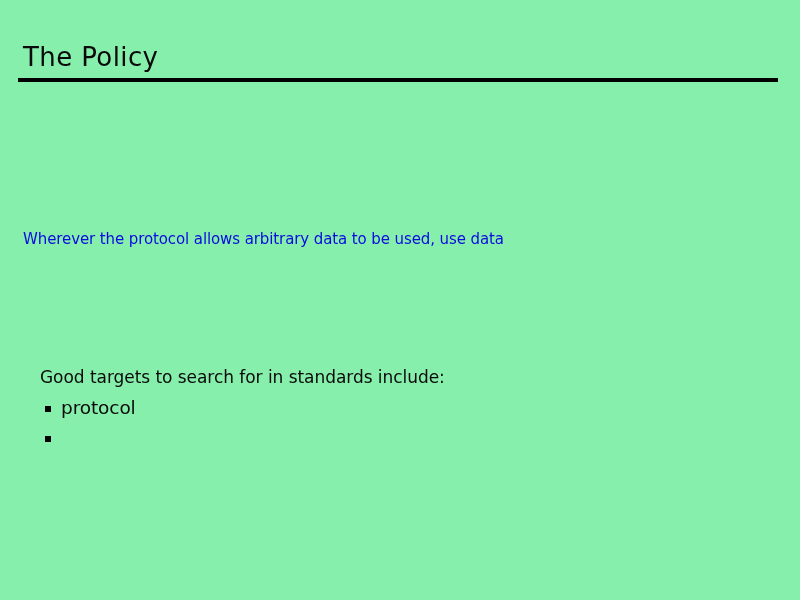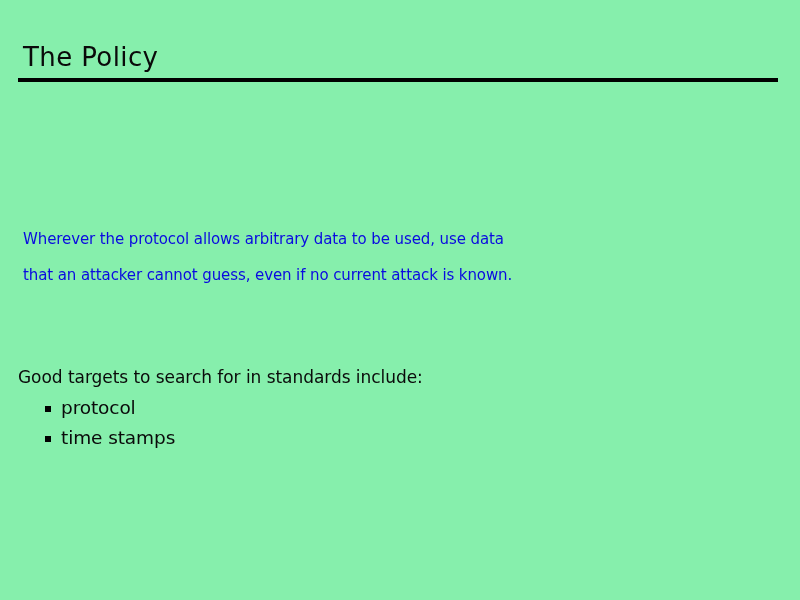--- a/index.html
+++ b/index.html
@@ -65,21 +65,21 @@
     font-weight: 400;
   }
   #policy-statement .ln {
     display: block;
     white-space: nowrap;
   }
 
   
   #targets-lead {
     position: absolute;
-    left: 18px;
+    left: 40px;
     top: 366px;
     font-family: "DejaVu Sans", sans-serif;
     font-size: 17px;
     line-height: 22px;
     letter-spacing: -0.05px;
     color: #0a0a0a;
     white-space: nowrap;
   }
 
   
@@ -120,29 +120,27 @@
 
 <div id="slide">
 
   <div id="title-block">
     <div id="slide-title">The Policy</div>
     <div id="title-rule"></div>
   </div>
 
   <div id="policy-statement">
     <span class="ln">Wherever the protocol allows arbitrary data to be used, use data</span>
-    <span class="ln">that an attacker cannot guess, even if no current attack is known.</span>
   </div>
 
   <div id="targets-lead">Good targets to search for in standards include:</div>
 
   <ul id="targets-list">
     <li>
       <span class="bullet-square"></span>
       <span class="bullet-text">protocol</span>
     </li>
     <li>
       <span class="bullet-square"></span>
-      <span class="bullet-text">time stamps</span>
     </li>
   </ul>
 
 </div>
 
 </body></html>

